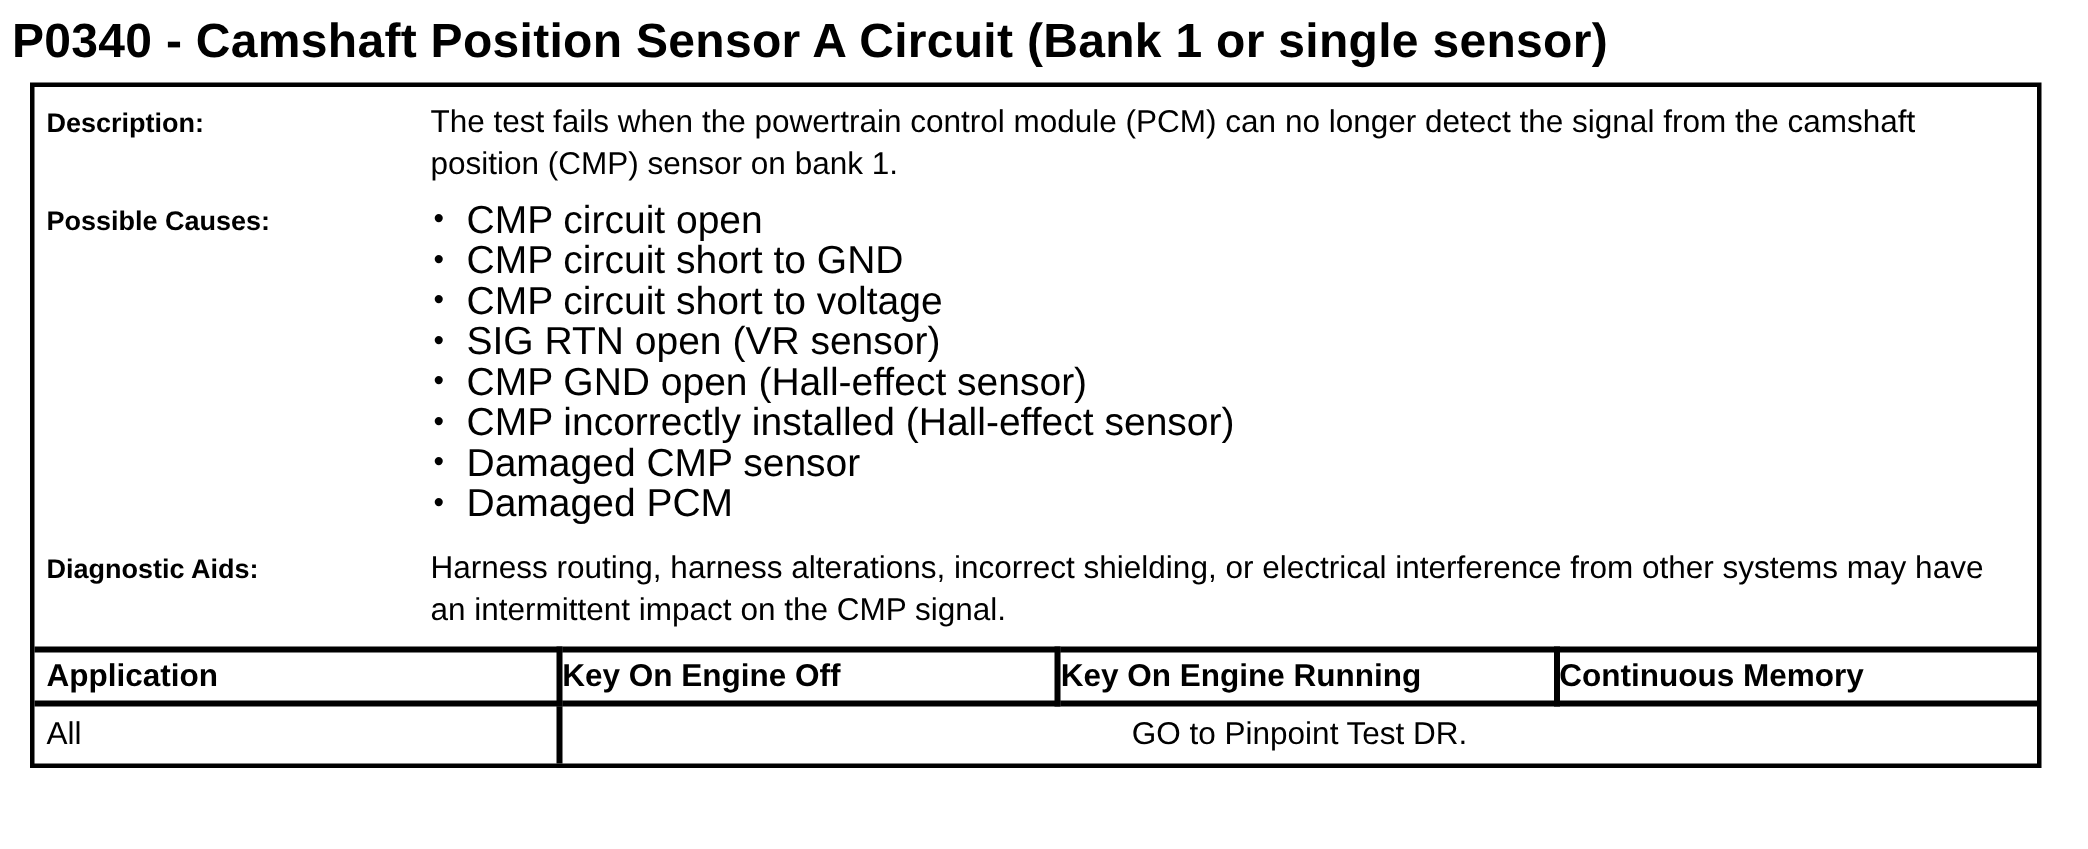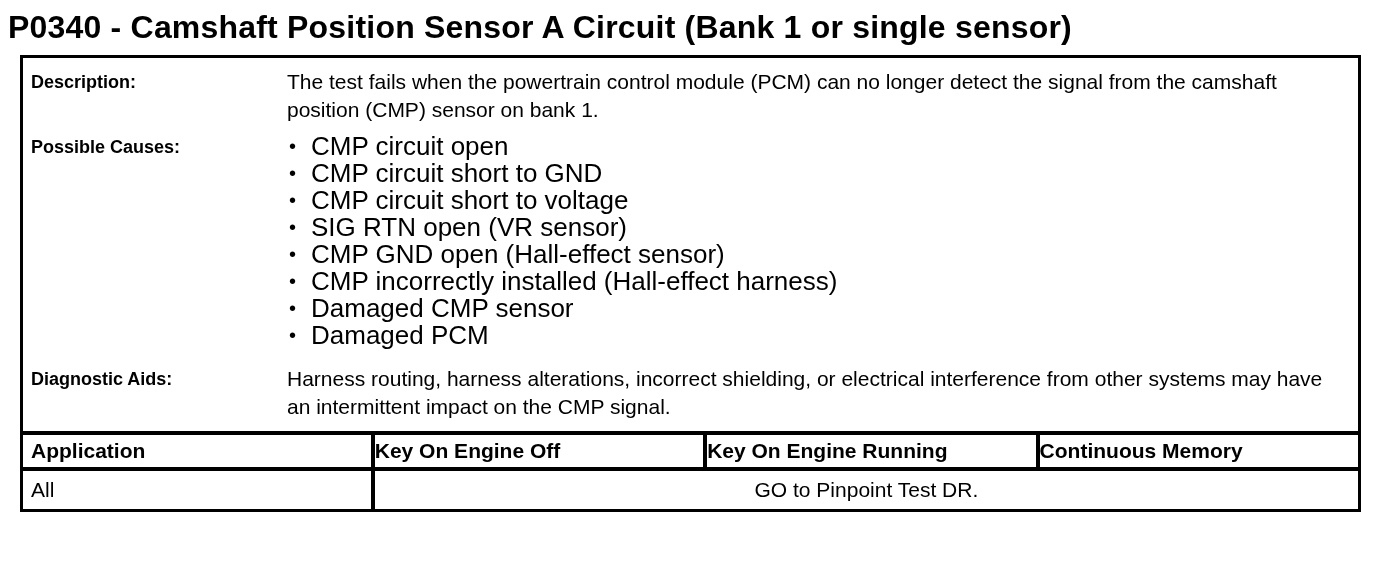--- a/index.html
+++ b/index.html
@@ -126,21 +126,21 @@
 
     <div class="info-row row-causes">
       <div class="info-label">Possible Causes:</div>
       <div class="info-content">
         <ul class="causes">
             <li>CMP circuit open</li>
             <li>CMP circuit short to GND</li>
             <li>CMP circuit short to voltage</li>
             <li>SIG RTN open (VR sensor)</li>
             <li>CMP GND open (Hall-effect sensor)</li>
-            <li>CMP incorrectly installed (Hall-effect harness)</li>
+            <li>CMP incorrectly installed (Hall-effect sensor)</li>
             <li>Damaged CMP sensor</li>
             <li>Damaged PCM</li>
           </ul>
       </div>
     </div>
 
     <div class="info-row row-aids">
       <div class="info-label">Diagnostic Aids:</div>
       <div class="info-content">Harness routing, harness alterations, incorrect shielding, or electrical interference from other systems may have an intermittent impact on the CMP signal.</div>
     </div>

